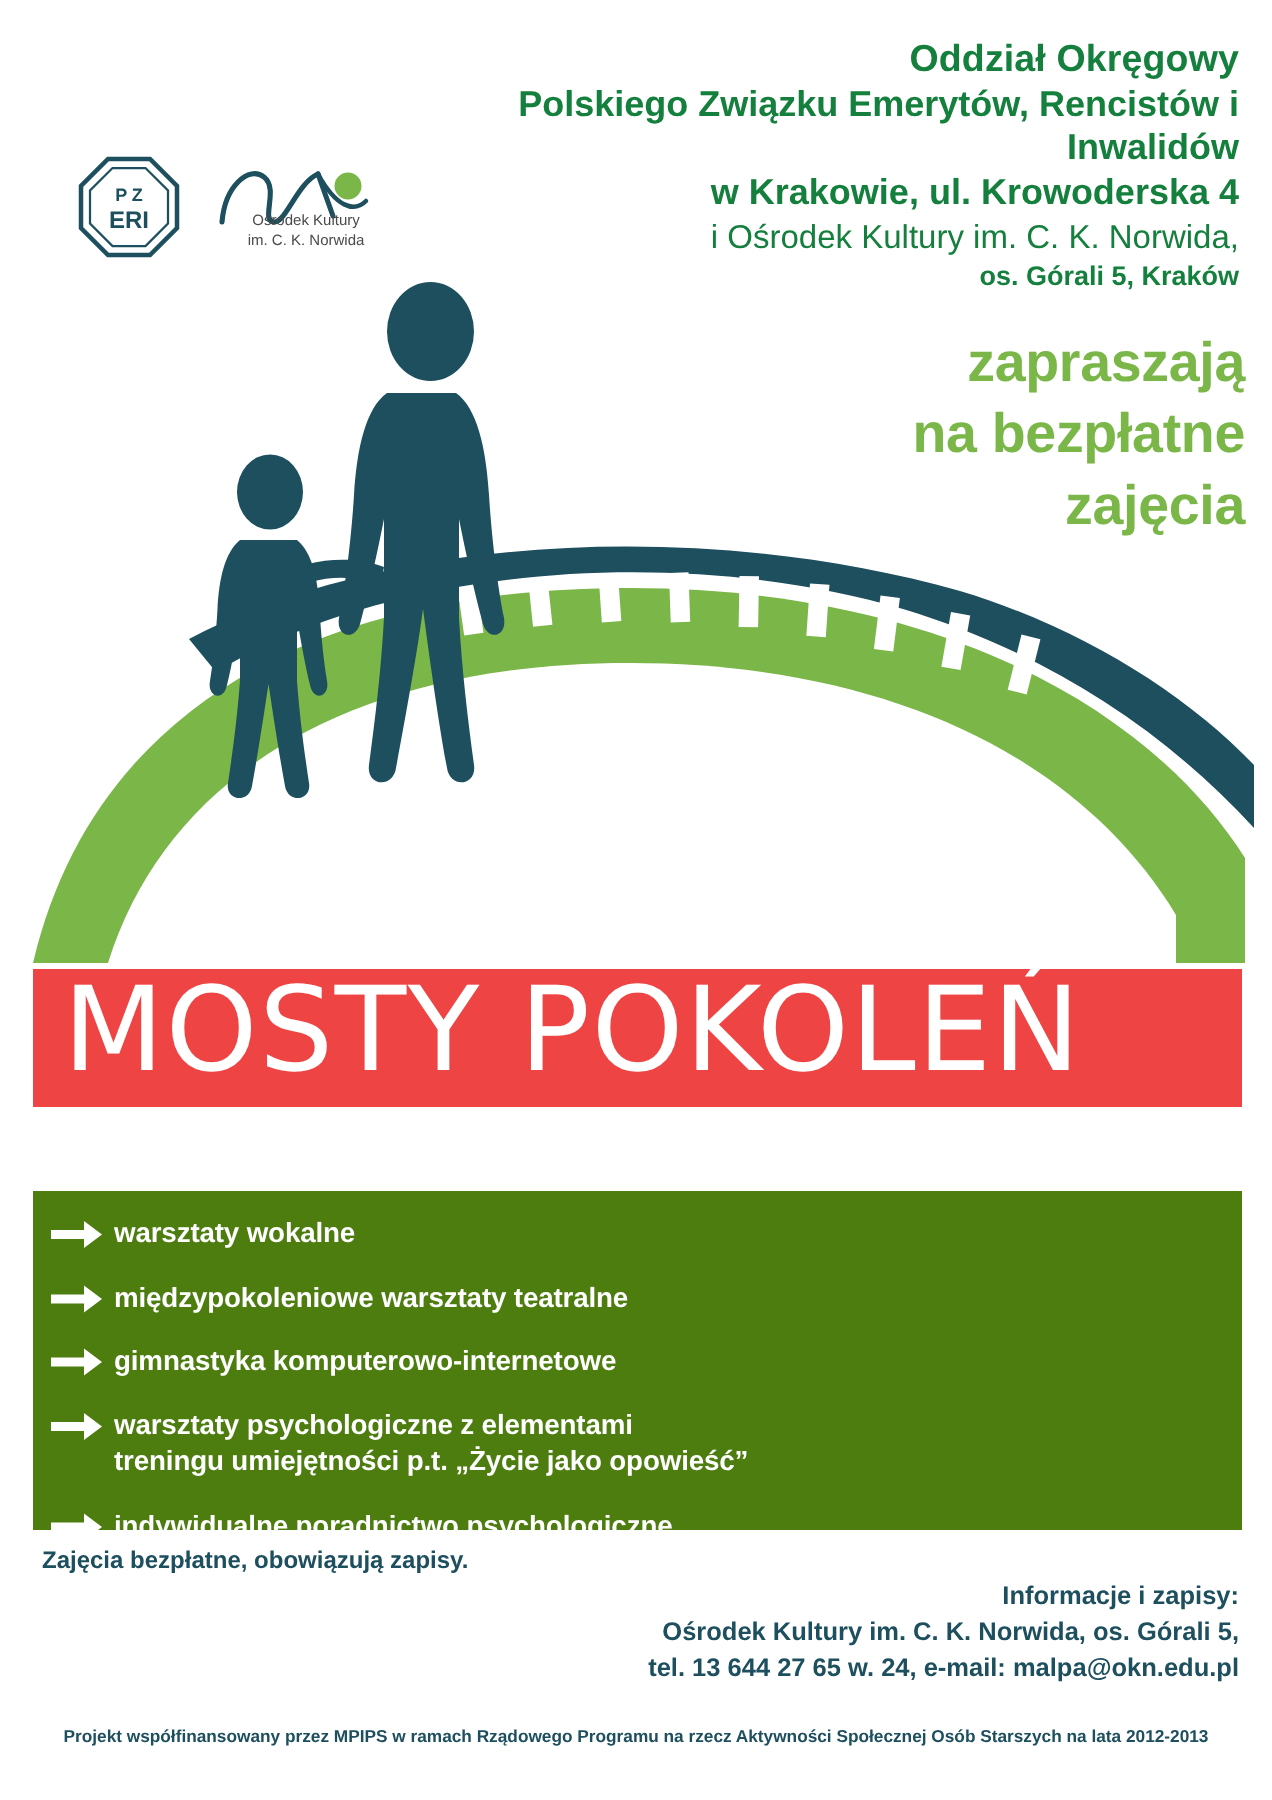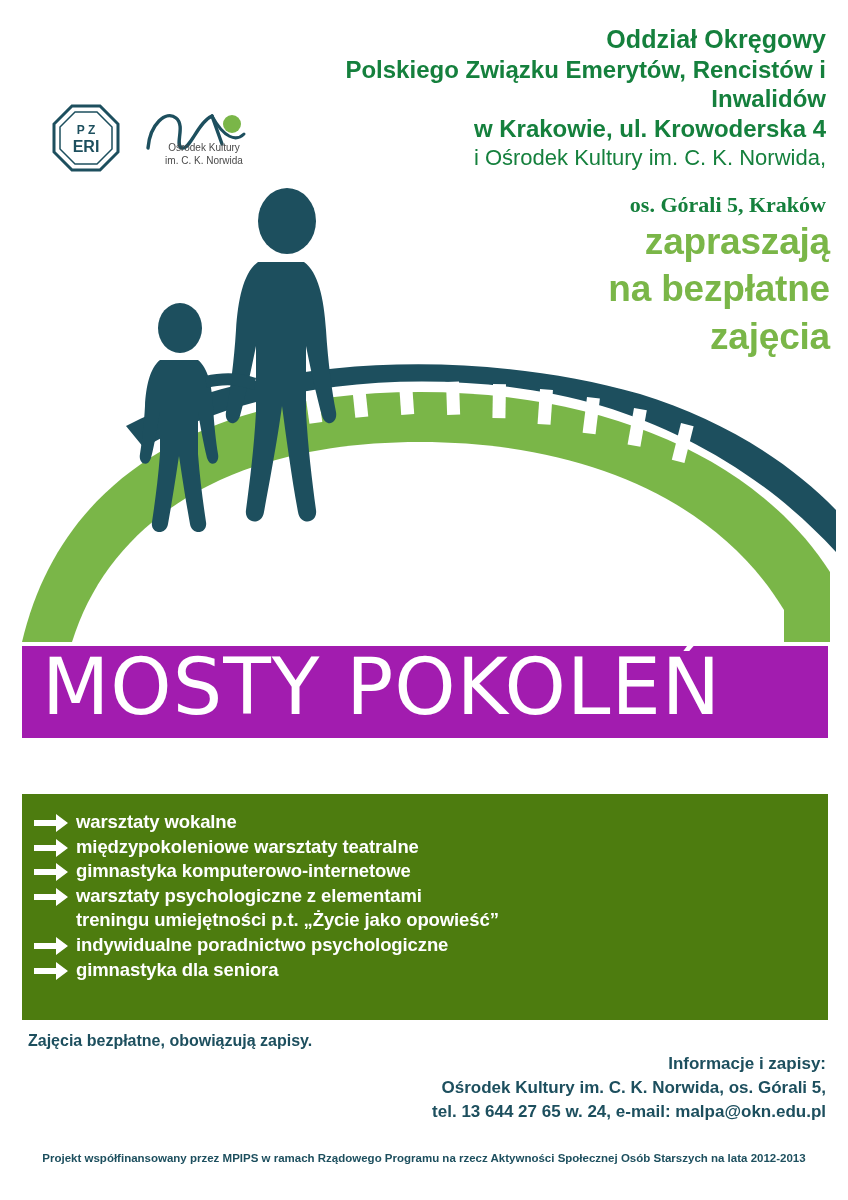--- a/index.html
+++ b/index.html
@@ -47,24 +47,23 @@
     font-size: 24px;
     font-weight: bold;
     margin-top: 1px;
   }
   .header-line-4 {
     font-size: 22px;
     font-weight: normal;
     margin-top: 2px;
   }
   .header-line-5 {
-    font-size: 22px;
-    font-weight: bold;
-    margin-top: 20px;
-    font-family: Liberation Serif, serif;
+    font-size: 18px;
+    font-weight: bold;
+    margin-top: 2px;
   }
 
   
   .logo-pzeri {
     position: absolute;
     left: 52px;
     top: 104px;
     width: 68px;
     height: 68px;
   }
@@ -110,21 +109,21 @@
     height: 470px;
   }
 
   
   .title-bar {
     position: absolute;
     left: 22px;
     top: 646px;
     width: 806px;
     height: 92px;
-    background: #a21caf;
+    background: #ef4444;
     overflow: hidden;
   }
   .title-text {
     position: absolute;
     left: 20px;
     top: -4px;
     font-size: 78px;
     font-weight: normal;
     color: #ffffff;
     letter-spacing: 1px;
@@ -150,21 +149,21 @@
     top: 794px;
     width: 806px;
     height: 226px;
     background: #4d7c0f;
   }
   .list-item {
     position: relative;
     display: flex;
     align-items: flex-start;
     margin-left: 12px;
-    margin-top: 0;
+    margin-top: 18px;
   }
   .list-item:first-child { margin-top: 16px; }
   .arrow {
     flex: 0 0 auto;
     width: 34px;
     height: 20px;
     margin-top: 3px;
     margin-right: 8px;
   }
   .list-label {

